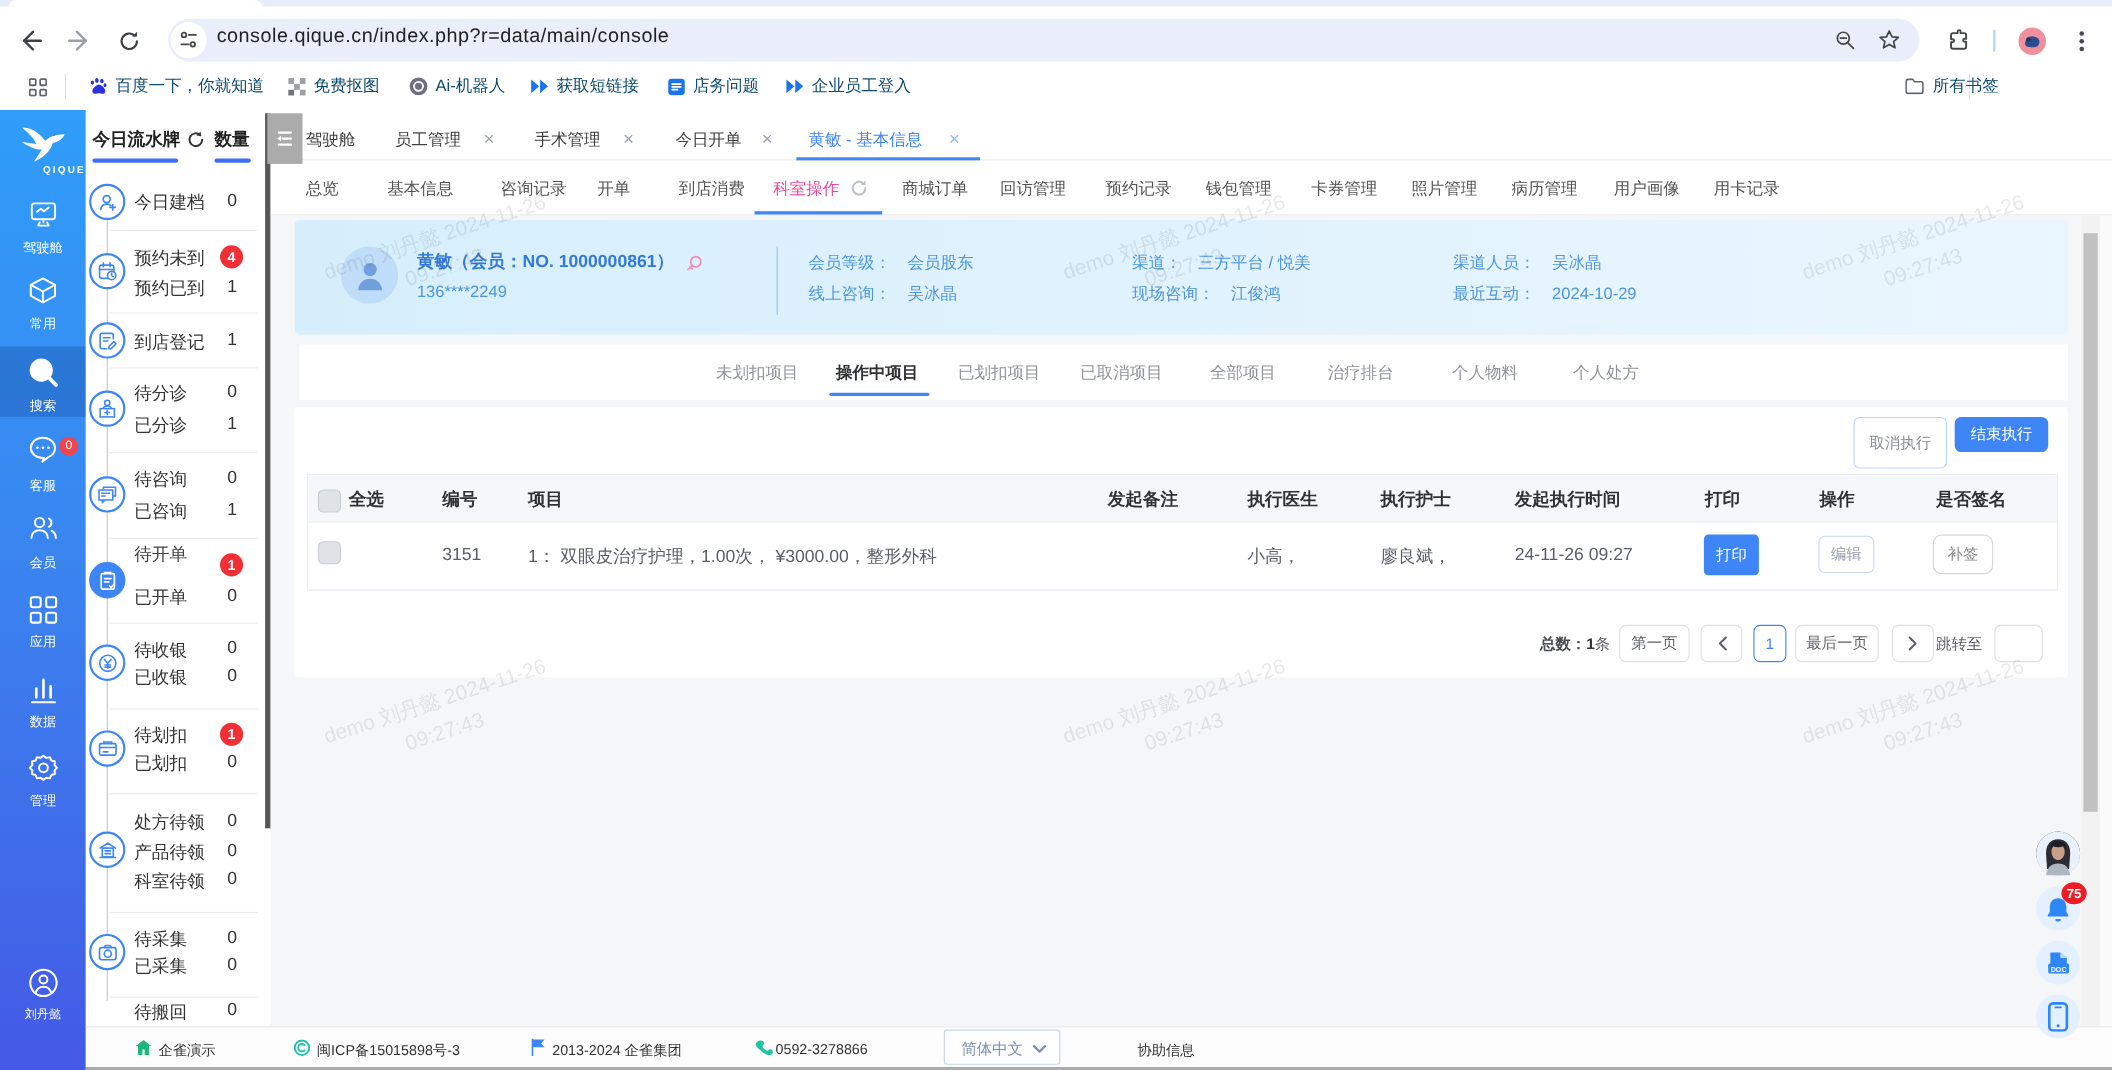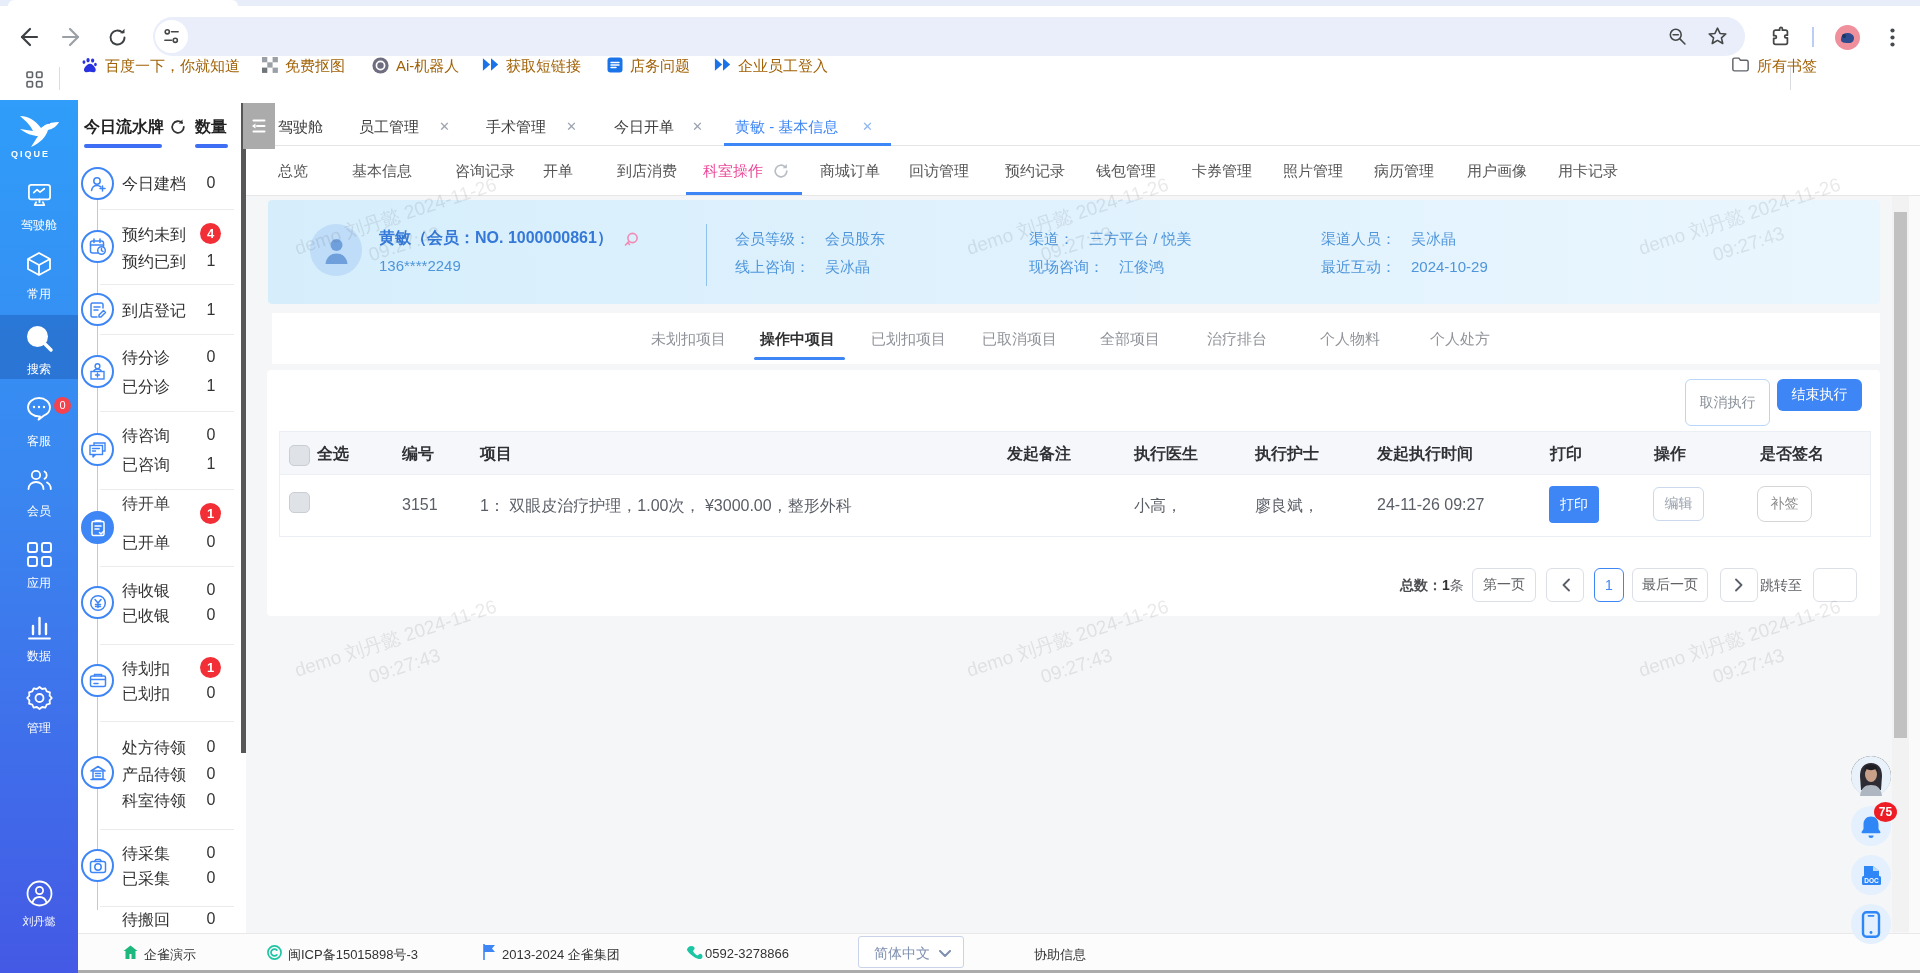--- a/index.html
+++ b/index.html
@@ -7,21 +7,21 @@
 html,body{width:1920px;height:973px;overflow:hidden;font-family:"Liberation Sans",sans-serif;background:#fff}
 .abs{position:absolute}
 
 #tabstrip{left:0;top:0;width:1920px;height:6px;background:#E7EDF9}
 #tabcurve{left:8px;top:0;width:230px;height:6px;background:#fff;border-radius:8px 8px 0 0}
 #toolbar{left:0;top:6px;width:1920px;height:51px;background:#fff}
 #omni{left:153px;top:11px;width:1592px;height:39px;background:#E9EEFA;border-radius:20px}
 #omnichip{left:2px;top:3px;width:33px;height:33px;background:#fff;border-radius:50%}
 #urltext{left:44px;top:5px;font-size:18px;color:#202124;letter-spacing:.45px}
 #bookbar{left:0;top:57px;width:1920px;height:43px;background:#fff}
-.bkit{position:absolute;top:0;height:43px;display:flex;font-size:15px;color:#a16207}
+.bkit{position:absolute;top:0;height:43px;display:flex;align-items:center;font-size:15px;color:#0c4a6e}
 .bksep{position:absolute;top:10px;width:1px;height:23px;background:#DADCE0}
 
 #rail{left:0;top:100px;width:78px;height:873px;background:linear-gradient(180deg,#2F9DF9 0%,#3A86F0 45%,#4459E5 100%)}
 .raillab{position:absolute;left:0;width:78px;text-align:center;color:#fff;font-size:12px}
 #railactive{left:0;width:78px;height:64px;background:rgba(23,78,166,.38)}
 
 #sidebar{left:78px;top:100px;width:168px;height:833px;background:#fff}
 #sb-scroll{left:241px;top:103px;width:5px;height:650px;background:#575757}
 #collapsebtn{left:243px;top:103px;z-index:6;width:32px;height:46px;background:#ABABAB}
 .sbh{font-weight:bold;font-size:16px;color:#222}
@@ -82,20 +82,21 @@
     </svg>
   <div class="abs" id="omni">
     <div class="abs" id="omnichip">
       <svg class="abs" style="left:8px;top:8px" width="17" height="17" viewBox="0 0 18 18">
           <circle cx="4.5" cy="4" r="2.2" stroke="#444746" stroke-width="1.7" fill="none"></circle>
           <path d="M9 4h7" stroke="#444746" stroke-width="1.7" stroke-linecap="round"></path>
           <circle cx="13" cy="13" r="2.2" stroke="#444746" stroke-width="1.7" fill="none"></circle>
           <path d="M2 13h7" stroke="#444746" stroke-width="1.7" stroke-linecap="round"></path>
         </svg>
     </div>
+    <div class="abs" id="urltext">console.qique.cn/index.php?r=data/main/console</div>
     <svg class="abs" style="left:1514px;top:9px" width="21" height="21" viewBox="0 0 24 24">
         <circle cx="10" cy="10" r="6.2" stroke="#444746" stroke-width="1.8" fill="none"></circle>
         <path d="M7 10h6" stroke="#444746" stroke-width="1.8" stroke-linecap="round"></path>
         <path d="M15 15l5.5 5.5" stroke="#444746" stroke-width="1.8" stroke-linecap="round"></path>
       </svg>
     <svg class="abs" style="left:1554px;top:9px" width="21" height="21" viewBox="0 0 24 24">
         <path d="M12 2.5l2.9 6 6.6.6-5 4.4 1.5 6.5L12 16.5 6 20l1.5-6.5-5-4.4 6.6-.6z" stroke="#444746" stroke-width="1.8" fill="none" stroke-linejoin="round"></path>
       </svg>
   </div>
   <svg class="abs" style="left:1770px;top:20px" width="22" height="22" viewBox="0 0 24 24">
@@ -173,21 +174,21 @@
       </svg>
     所有书签
   </div>
 </div>
 
 <div class="abs" id="rail">
   <svg class="abs" style="left:19px;top:14px" width="40" height="36" viewBox="0 0 40 36">
       <path d="M22 14 C16 6 9 2 1 2 C8 8 12 12 14 17 L1 15 C8 20 14 22 19 22 L12 33 C21 29 27 23 29 16 C34 15 38 12 40 8 C35 8 30 9 26 11 C25 12 23 13 22 14 Z" fill="#fff"></path>
       <circle cx="30" cy="8.5" r="1.2" fill="#3E86F5"></circle>
     </svg>
-  <div class="abs" style="left:11px;top:49px;width:78px;text-align:left;color:#fff;font-size:9px;letter-spacing:2px;font-weight:bold">QIQUE</div>
+  <div class="abs" style="left:0;top:49px;width:78px;text-align:right;color:#fff;font-size:9px;letter-spacing:2px;font-weight:bold">QIQUE</div>
   <svg class="abs" style="left:27px;top:82px" width="25" height="25" viewBox="0 0 26 26">
       <g fill="none" stroke="#fff" stroke-width="1.8">
         <rect x="2" y="3" width="22" height="15" rx="2.5"></rect>
         <path d="M7 11l3.5-3 3 2.5L18 7" stroke-linecap="round" stroke-linejoin="round"></path>
         <path d="M13 18v3M8 24h10M9.5 21 8 24M16.5 21l1.5 3" stroke-linecap="round"></path>
       </g>
     </svg>
   <div class="raillab" style="top:117px">驾驶舱</div>
   <svg class="abs" style="left:26px;top:151px" width="26" height="26" viewBox="0 0 26 26">
       <g fill="none" stroke="#fff" stroke-width="1.8" stroke-linejoin="round">

